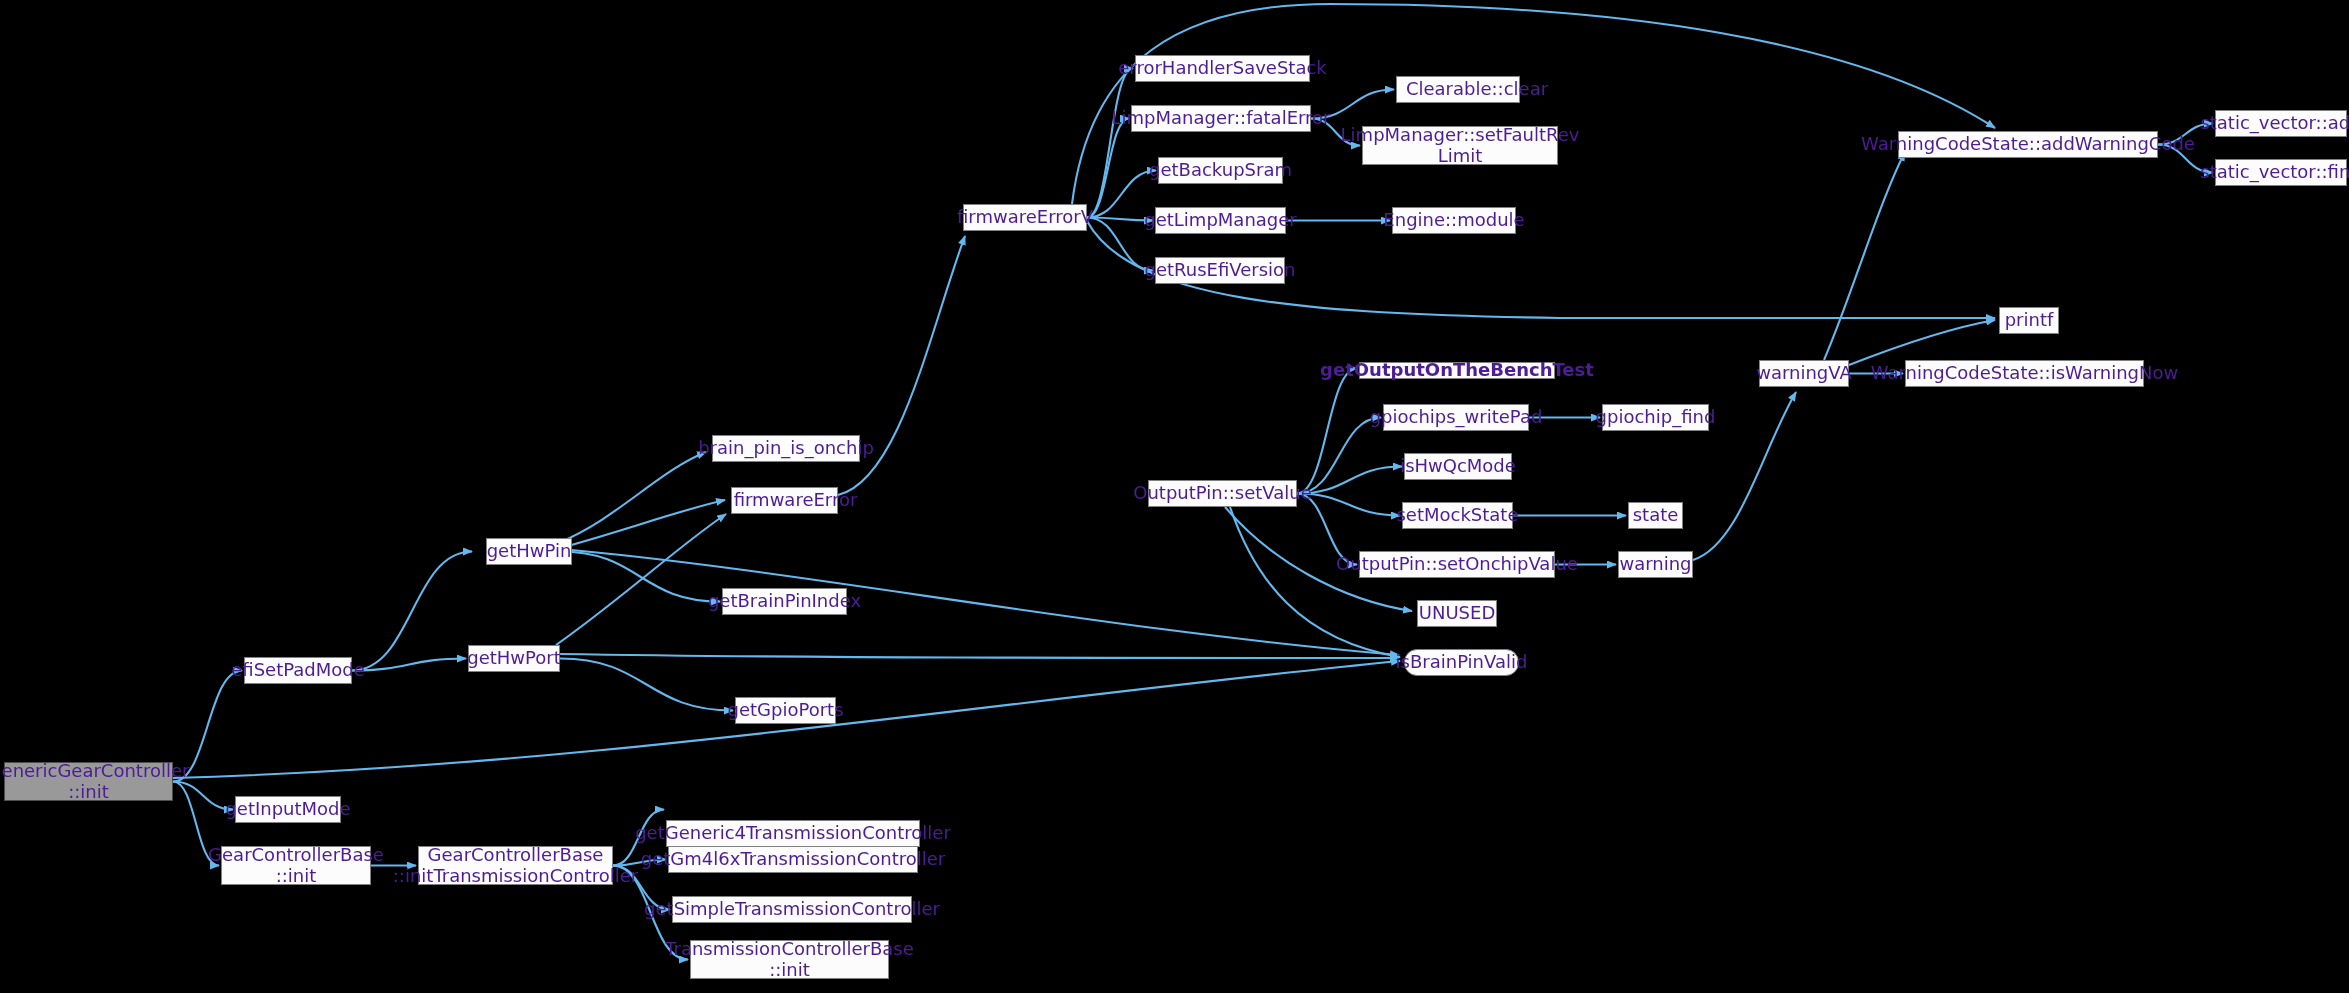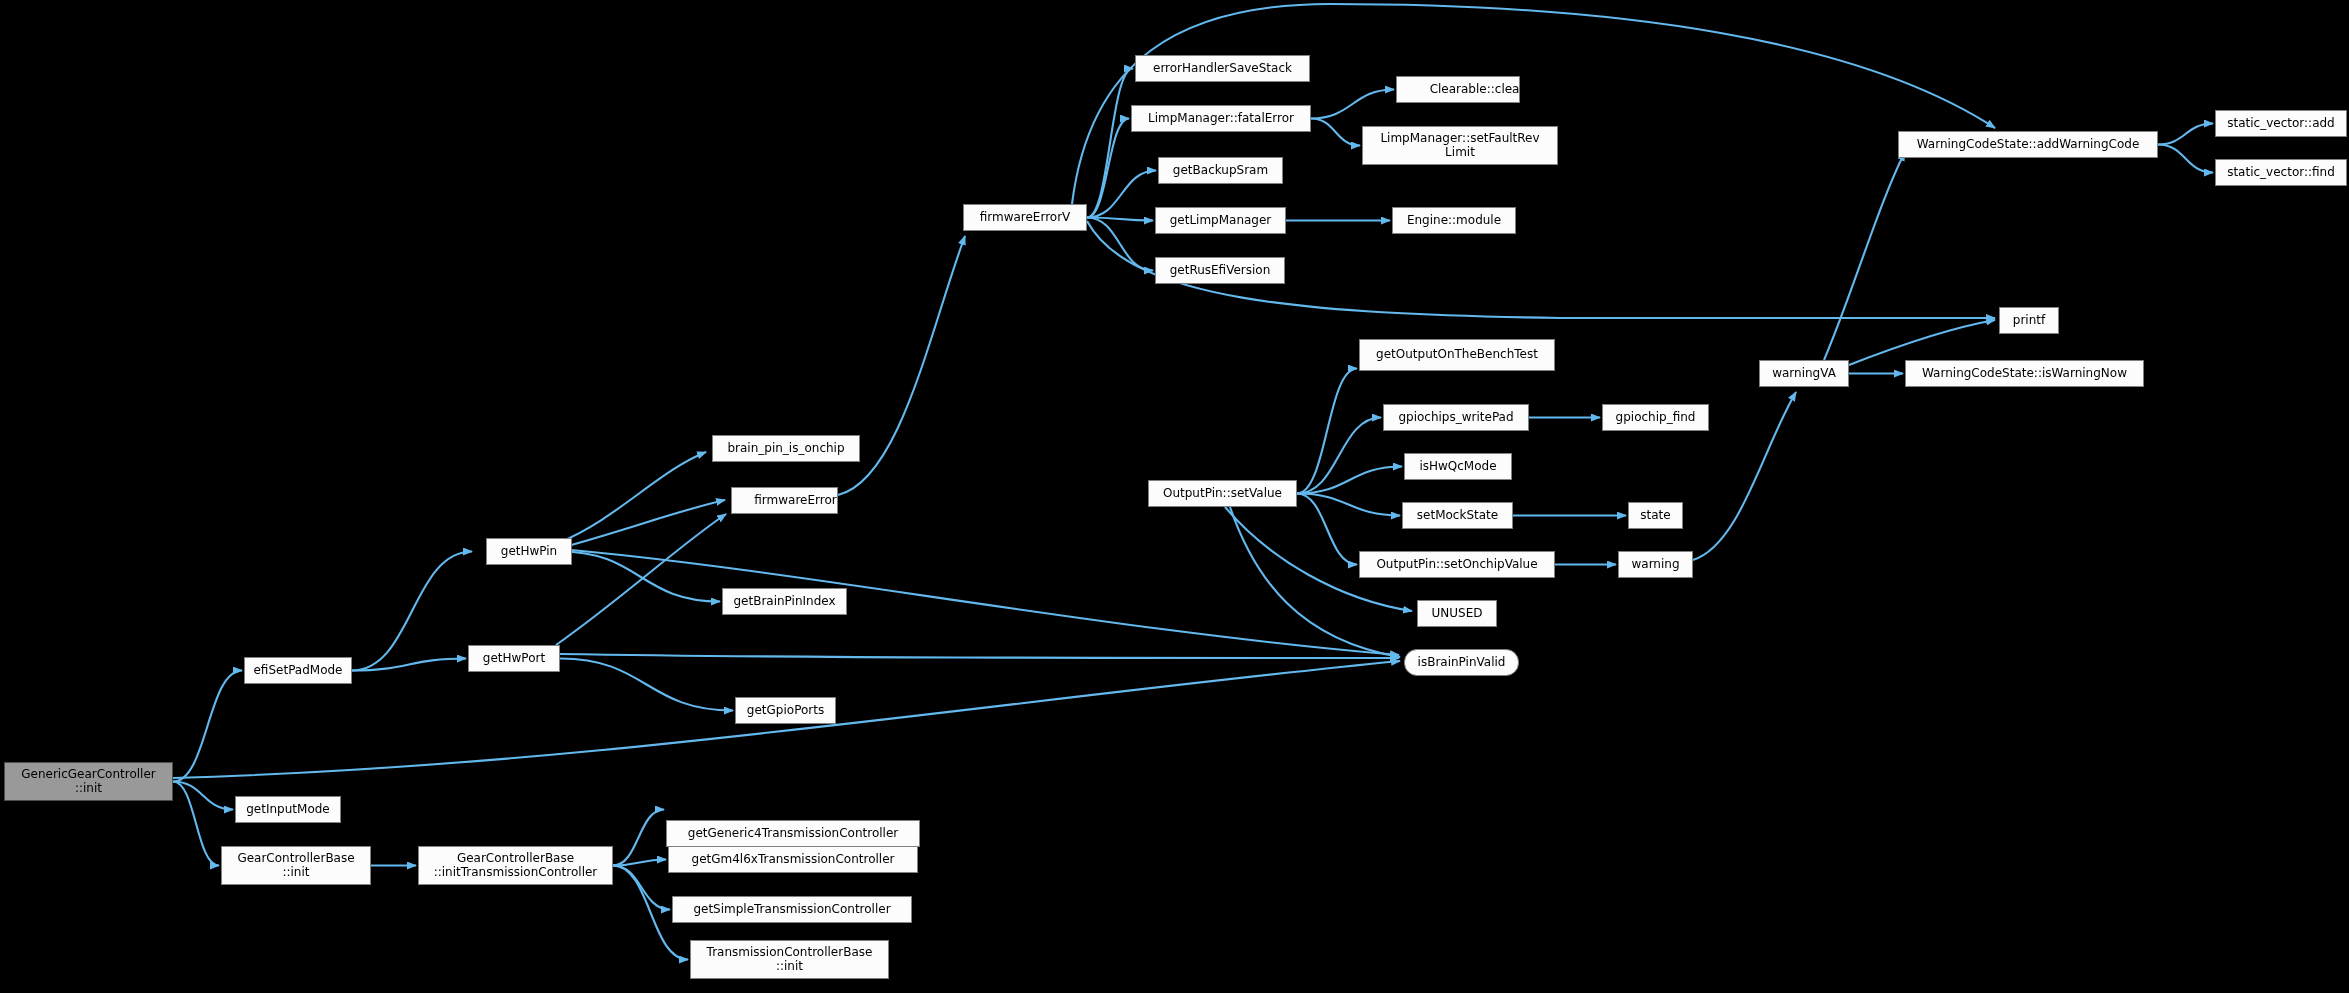--- a/index.html
+++ b/index.html
@@ -1,21 +1,21 @@
 <!DOCTYPE html>
 <html><head>
 <meta charset="utf-8">
 <style>
   html,body{margin:0;padding:0;background:#000;}
   #stage{position:relative;width:2349px;height:993px;background:#000;
          font-family:"DejaVu Sans","Liberation Sans",sans-serif;overflow:hidden;}
   #edges{position:absolute;left:0;top:0;width:2349px;height:993px;}
   .node{position:absolute;box-sizing:border-box;background:#fcfcfc;border:1px solid #808080;
-        color:#000000;display:flex;align-items:center;justify-content:center;text-align:center;
-        font-size:12px;line-height:1.12;padding:1px 6px;white-space:pre-line;letter-spacing:0px;}
+        color:#4c1d95;display:flex;align-items:center;justify-content:center;text-align:center;
+        font-size:18px;line-height:1.12;padding:1px 6px;white-space:pre-line;letter-spacing:0px;}
   .node.root{background:#999999;border:1px solid #4d4d4d;}
 </style>
 </head>
 <body>
 
 <div id="stage">
   <svg id="edges" viewBox="0 0 2349 993" xmlns="http://www.w3.org/2000/svg">
     <defs>
       <marker id="ah" markerWidth="10" markerHeight="8" refX="9" refY="4" orient="auto" markerUnits="userSpaceOnUse">
         <path d="M0,0 L10,4 L0,8 z" fill="#63b8ee"></path>
@@ -93,21 +93,21 @@
       <div class="node" style="left: 1135px; top: 55px; width: 175px; height: 27px;">errorHandlerSaveStack</div>
       <div class="node" style="left: 1131px; top: 105px; width: 180px; height: 27px;">LimpManager::fatalError</div>
       <div class="node" style="left: 1158px; top: 157px; width: 125px; height: 27px;">getBackupSram</div>
       <div class="node" style="left: 1155px; top: 207px; width: 131px; height: 27px;">getLimpManager</div>
       <div class="node" style="left: 1155px; top: 257px; width: 130px; height: 27px;">getRusEfiVersion</div>
       <div class="node" style="left: 1396px; top: 76px; width: 124px; height: 27px; padding-left: 44px;">Clearable::clear</div>
       <div class="node" style="left: 1362px; top: 126px; width: 196px; height: 39px;">LimpManager::setFaultRev
 Limit</div>
       <div class="node" style="left: 1392px; top: 207px; width: 124px; height: 27px;">Engine::module</div>
       <div class="node" style="left: 1148px; top: 480px; width: 149px; height: 27px;">OutputPin::setValue</div>
-      <div class="node" style="left: 1359px; top: 339px; width: 196px; height: 32px;">getOutputOnTheBenchTest</div>
+      <div class="node" style="left: 1359px; top: 362px; width: 196px; height: 17px; font-weight: bold;">getOutputOnTheBenchTest</div>
       <div class="node" style="left: 1383px; top: 404px; width: 146px; height: 27px;">gpiochips_writePad</div>
       <div class="node" style="left: 1602px; top: 404px; width: 107px; height: 27px;">gpiochip_find</div>
       <div class="node" style="left: 1404px; top: 453px; width: 108px; height: 27px;">isHwQcMode</div>
       <div class="node" style="left: 1402px; top: 502px; width: 111px; height: 27px;">setMockState</div>
       <div class="node" style="left: 1628px; top: 502px; width: 55px; height: 27px;">state</div>
       <div class="node" style="left: 1359px; top: 551px; width: 196px; height: 27px;">OutputPin::setOnchipValue</div>
       <div class="node" style="left: 1618px; top: 551px; width: 75px; height: 27px;">warning</div>
       <div class="node" style="left: 1417px; top: 600px; width: 80px; height: 27px;">UNUSED</div>
       <div class="node" style="left: 1404px; top: 649px; width: 115px; height: 27px; border-radius: 13px;">isBrainPinValid</div>
       <div class="node" style="left: 1759px; top: 360px; width: 90px; height: 27px;">warningVA</div>

